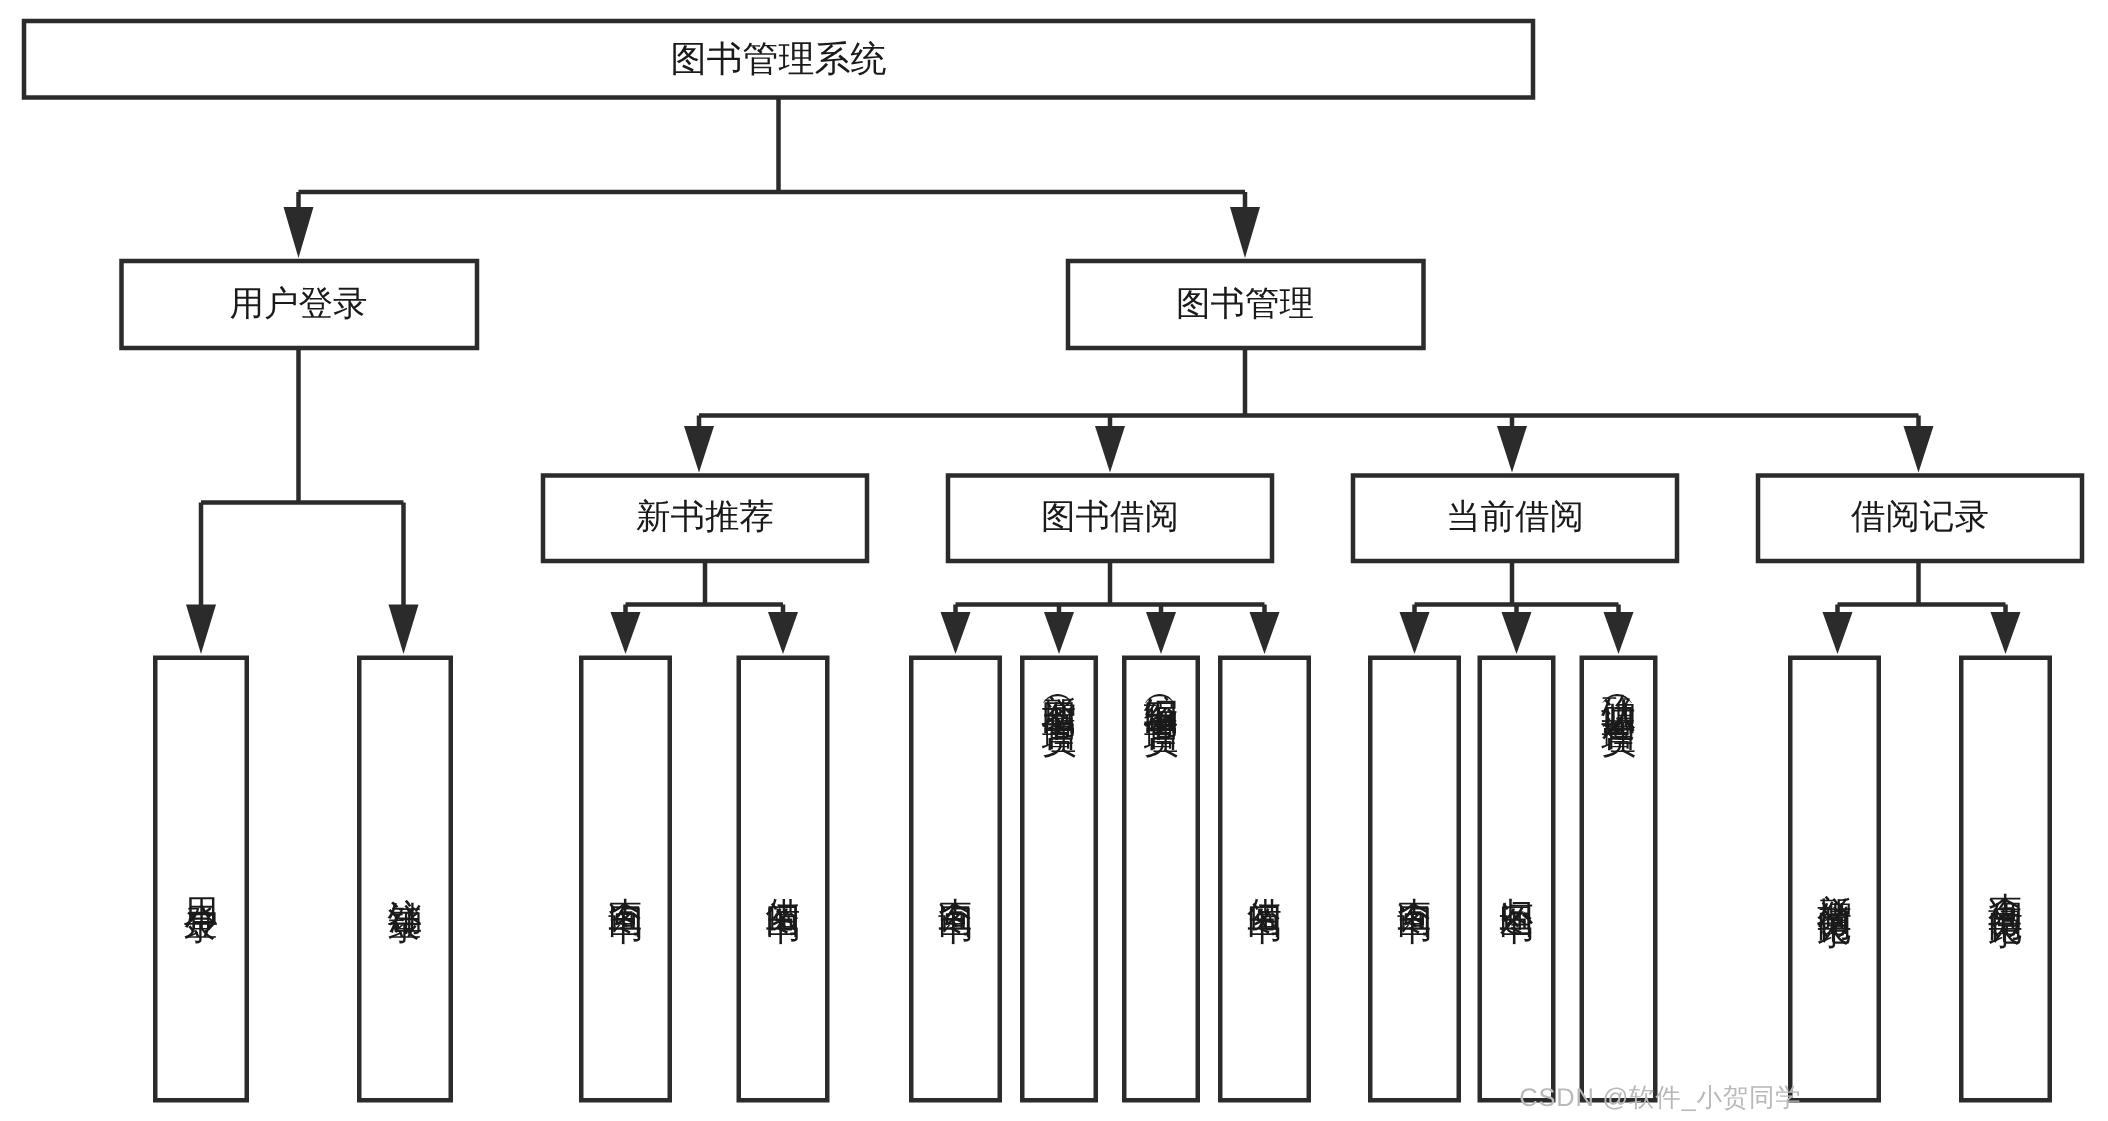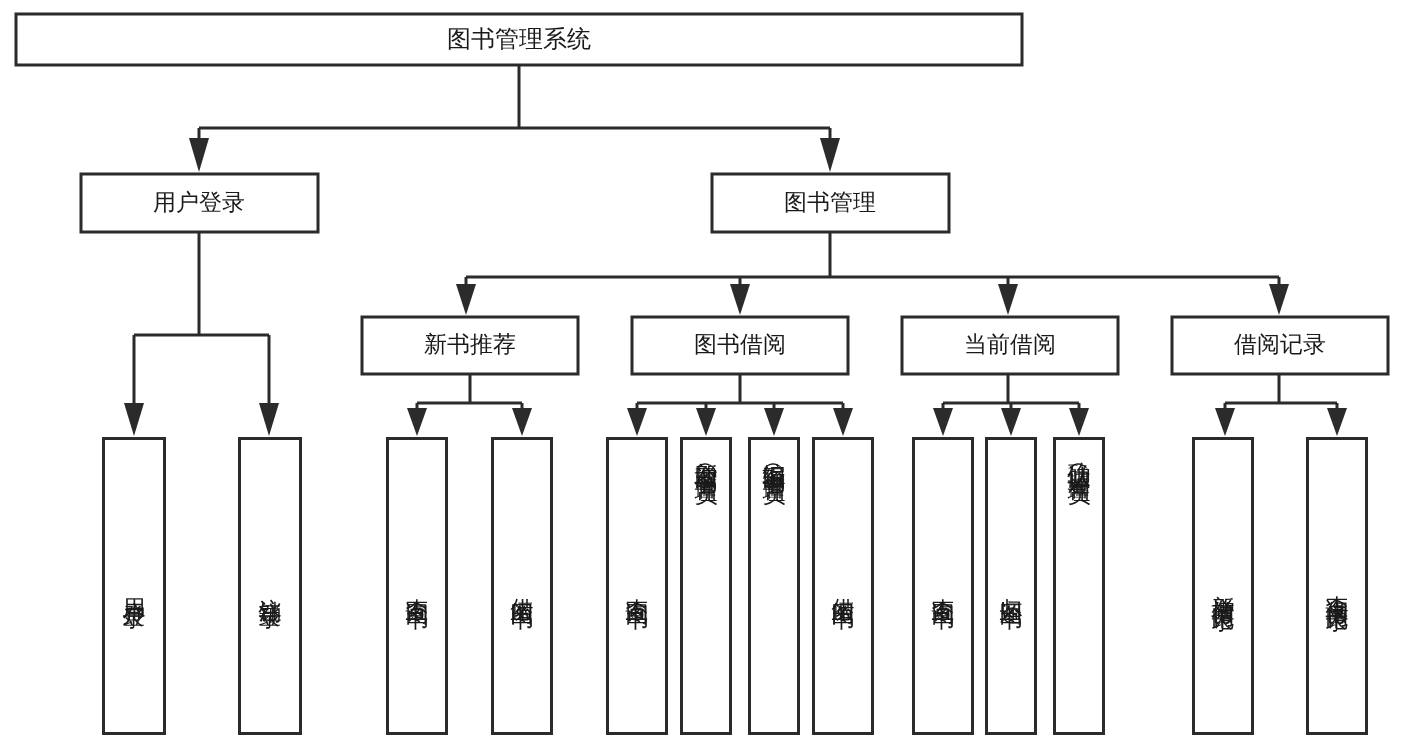--- a/index.html
+++ b/index.html
@@ -247,14 +247,15 @@
   </div>
 
   <div class="leaf-box" style="left:1192px; top:437px; width:62px; height:298px; align-items:center;">
     <span class="leaf-text">新增借阅记录</span>
   </div>
 
   <div class="leaf-box" style="left:1306px; top:437px; width:62px; height:298px; align-items:center;">
     <span class="leaf-text">查询借阅记录</span>
   </div>
 
+  <div class="watermark">CSDN @软件_小贺同学</div>
 
 </div>
 
 </body></html>

